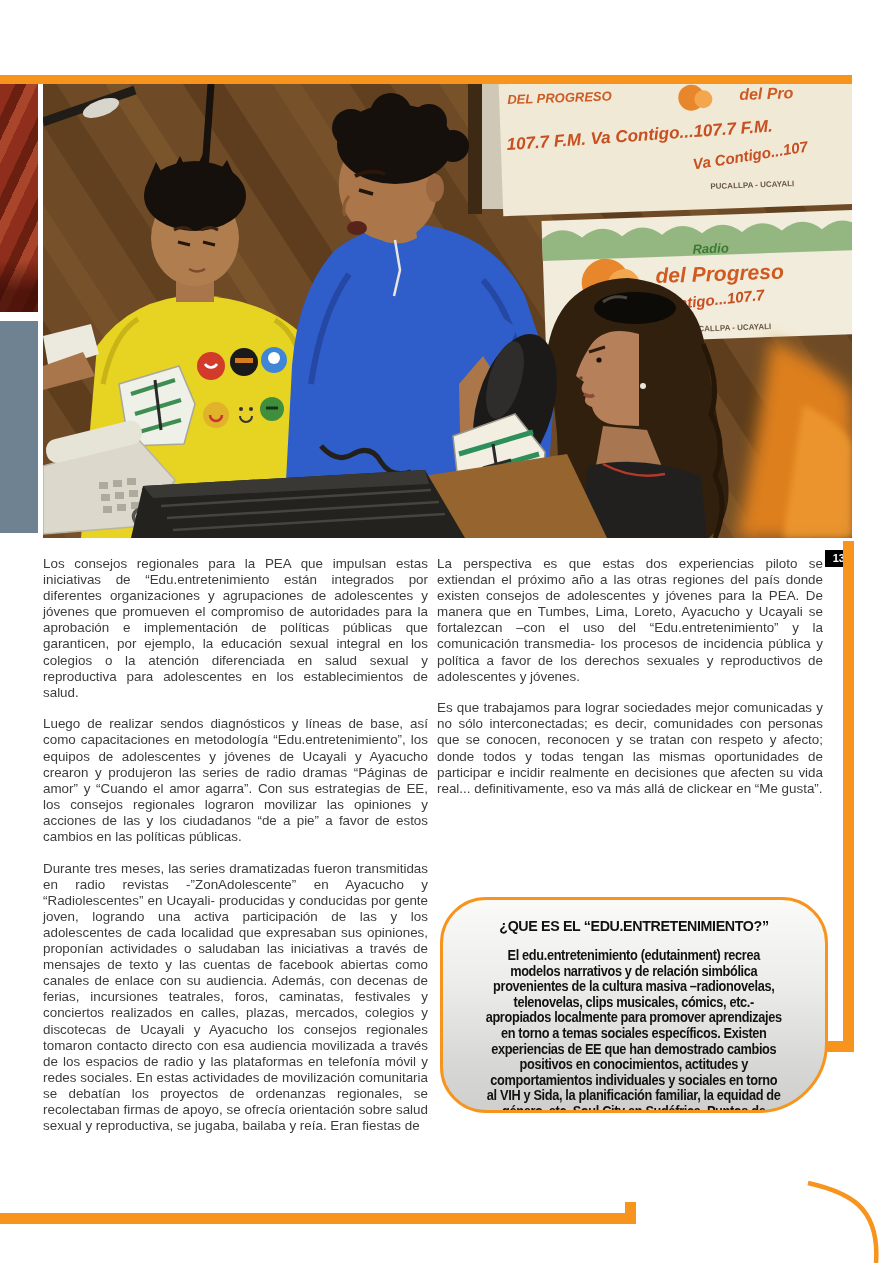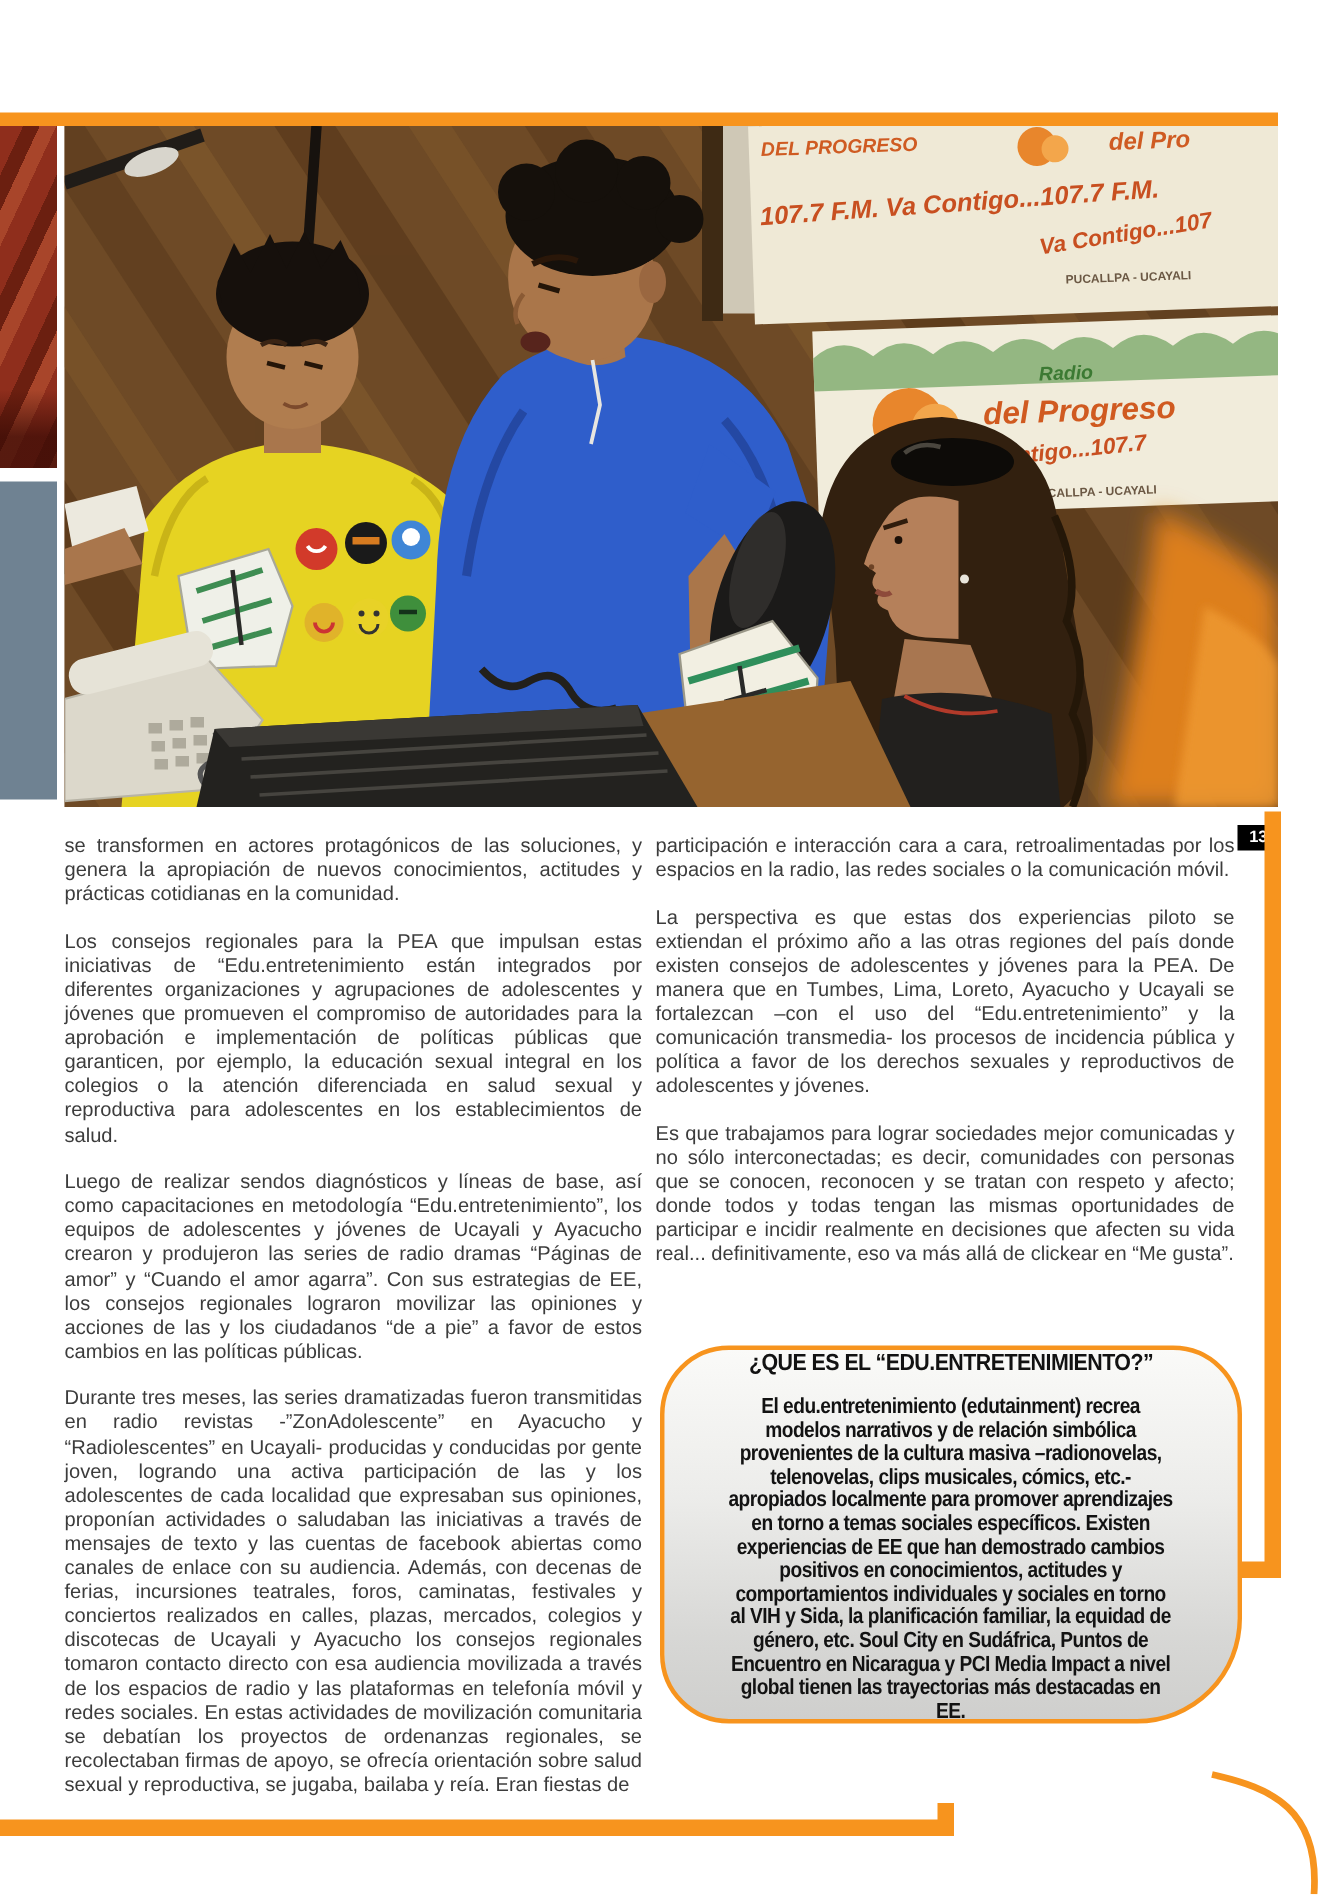--- a/index.html
+++ b/index.html
@@ -23,24 +23,24 @@
   
   .badge{position:absolute;left:825px;top:550px;width:20px;height:17px;background:#000;
          color:#fff;font-size:11px;font-weight:bold;text-align:right;line-height:17px;}
   
   .col{position:absolute;top:556px;font-size:13.4px;line-height:16.1px;color:#3c3c3c;
        text-align:justify;}
   .col p{margin:0 0 15.5px 0;}
   .col-left{left:43px;width:385px;}
   .col-right{left:437px;width:386px;}
   
-  .infobox{position:absolute;left:440px;top:897px;width:388px;height:252px;box-sizing:border-box;
+  .infobox{position:absolute;left:440px;top:897px;width:388px;height:216px;box-sizing:border-box;
       border:3px solid #F7941E;border-radius:46px 46px 70px 46px;
       background:linear-gradient(180deg,#fafaf8 0%,#ececea 40%,#d7d7d5 78%,#cfcfcd 100%);
-      overflow:hidden;}
+      padding-top:17px;overflow:hidden;}
   .infobox-title{font-weight:bold;font-size:15.5px;color:#121212;text-align:center;
       letter-spacing:-0.4px;transform:scaleX(0.92);margin:0 0 13px 0;}
   .infobox-body{font-weight:bold;font-size:14.6px;line-height:15.6px;color:#121212;
       text-align:center;letter-spacing:-0.4px;
       width:114%;margin-left:-7%;transform:scaleX(0.875);padding:0 48px;box-sizing:border-box;}
   
   .tail{position:absolute;left:790px;top:1140px;}
 </style>
 </head>
 <body>
@@ -234,28 +234,26 @@
   </div>
 
   <div class="badge">
     <span>13</span>
   </div>
 
   <div class="right-bar"></div>
   <div class="right-bar-foot"></div>
 
   <div class="col col-left">
-    <p>se transformen en actores protagónicos de las soluciones, y genera la apropiación de nuevos conocimientos, actitudes y prácticas cotidianas  en la comunidad.</p>
     <p>Los consejos regionales para la PEA que impulsan estas iniciativas de “Edu.entretenimiento están integrados por diferentes organizaciones y agrupaciones de adolescentes y jóvenes que promueven el compromiso de autoridades para la aprobación e implementación de políticas públicas que garanticen, por ejemplo, la educación sexual integral en los colegios o la atención diferenciada en salud sexual y reproductiva para adolescentes en los establecimientos de salud.</p>
     <p>Luego de realizar sendos diagnósticos y líneas de base, así como capacitaciones en metodología “Edu.entretenimiento”, los equipos de adolescentes y jóvenes de Ucayali y Ayacucho crearon y produjeron las series de radio dramas “Páginas de amor” y “Cuando el amor agarra”. Con sus estrategias de EE, los consejos regionales lograron movilizar las opiniones y acciones de las y los ciudadanos “de a pie” a favor de estos cambios en las políticas públicas.</p>
     <p>Durante tres meses, las series dramatizadas fueron transmitidas en radio revistas -”ZonAdolescente” en Ayacucho y “Radiolescentes” en Ucayali- producidas y conducidas por gente joven, logrando una activa participación de las y los adolescentes de cada localidad que expresaban sus opiniones, proponían actividades o saludaban las iniciativas a través de mensajes de texto y las cuentas de facebook abiertas como canales de enlace con su audiencia. Además, con decenas de ferias, incursiones teatrales, foros, caminatas, festivales y conciertos realizados en calles, plazas, mercados, colegios y discotecas de Ucayali y Ayacucho los consejos regionales tomaron contacto directo con esa audiencia movilizada a través de los espacios de radio y las plataformas en telefonía móvil y redes sociales. En estas actividades de movilización comunitaria se debatían los proyectos de ordenanzas regionales, se recolectaban firmas de apoyo, se ofrecía orientación sobre salud sexual y reproductiva, se jugaba, bailaba y reía. Eran fiestas de</p>
   </div>
 
   <div class="col col-right">
-    <p>participación e interacción cara a cara, retroalimentadas por los espacios en la radio, las redes sociales o la comunicación móvil.</p>
     <p>La perspectiva es que estas dos experiencias piloto se extiendan el próximo año a las otras regiones del país donde existen consejos de adolescentes y jóvenes para la PEA. De manera que en Tumbes, Lima, Loreto, Ayacucho y Ucayali se fortalezcan –con el uso del “Edu.entretenimiento” y la comunicación transmedia- los procesos de incidencia pública y política a favor de los derechos sexuales y reproductivos de adolescentes y jóvenes.</p>
     <p>Es que trabajamos para lograr sociedades mejor comunicadas y no sólo interconectadas; es decir, comunidades con personas que se conocen, reconocen y se tratan con respeto y afecto; donde todos y todas tengan las mismas oportunidades de participar e incidir realmente en decisiones que afecten su vida real... definitivamente, eso va más allá de clickear en “Me gusta”.</p>
   </div>
 
   <div class="infobox">
     <div class="infobox-title">¿QUE ES EL “EDU.ENTRETENIMIENTO?”</div>
     <div class="infobox-body">El edu.entretenimiento (edutainment) recrea modelos narrativos y de relación simbólica provenientes de la cultura masiva –radionovelas, telenovelas, clips musicales, cómics, etc.- apropiados localmente para promover aprendizajes en torno a temas sociales específicos. Existen experiencias de EE que han demostrado cambios positivos en conocimientos, actitudes y comportamientos individuales y sociales en torno al VIH y Sida, la planificación familiar, la equidad de género, etc. Soul City en Sudáfrica, Puntos de Encuentro en Nicaragua y PCI Media Impact a nivel global tienen las trayectorias más destacadas en EE.</div>
   </div>
 
   <svg class="tail" width="102" height="123" viewBox="0 0 102 123">

